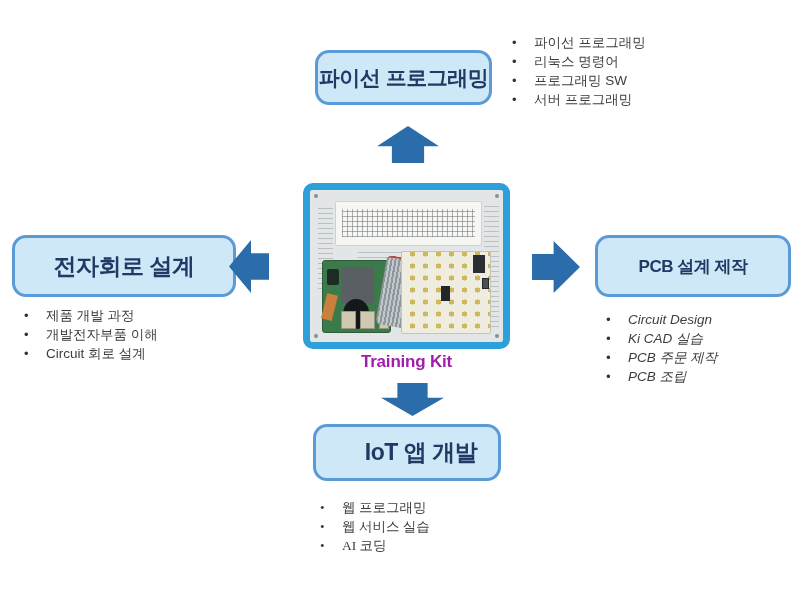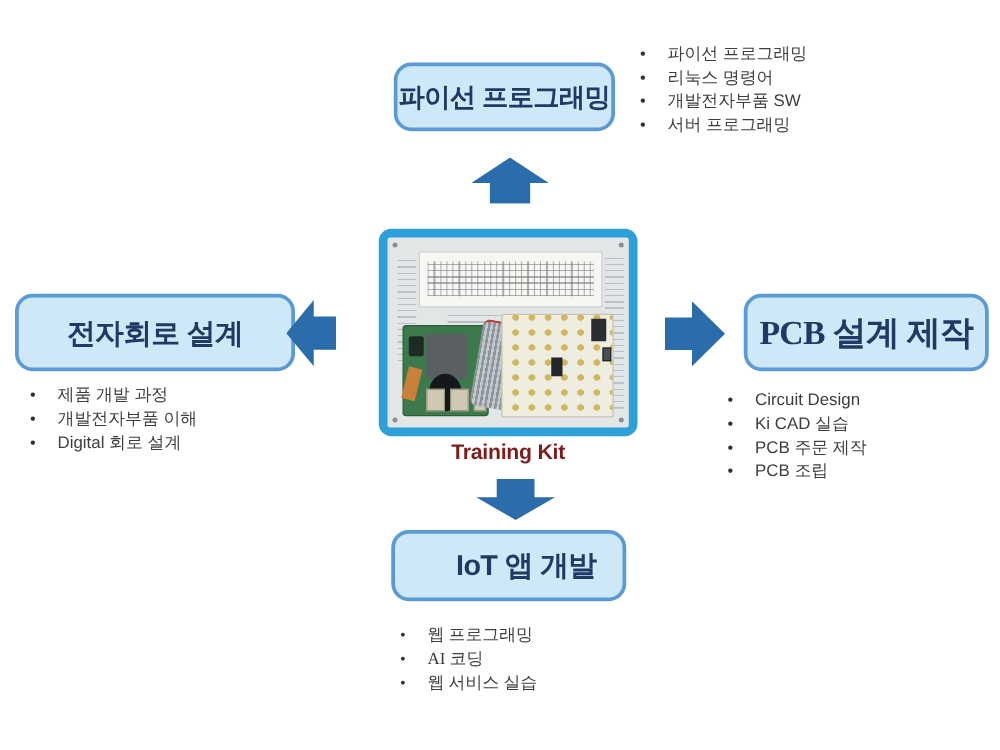--- a/index.html
+++ b/index.html
@@ -32,21 +32,21 @@
     font-weight:bold;
     color:var(--title-text);
     letter-spacing:-0.5px;
     white-space:nowrap;
   }
   .box-top{left:315px;top:50px;width:177px;height:55px;}
   .box-top .node-title{font-size:21px;}
   .box-left{left:12px;top:235px;width:224px;height:62px;}
   .box-left .node-title{font-size:23px;}
   .box-right{left:595px;top:235px;width:196px;height:62px;}
-  .box-right .node-title{font-size:27px;font-family:Liberation Serif, serif;}
+  .box-right .node-title{font-size:17px;}
   .box-bottom{left:313px;top:424px;width:188px;height:57px;padding-left:28px;}
   .box-bottom .node-title{font-size:23px;}
 
   
   ul.bullets{list-style:none;position:absolute;}
   ul.bullets li{
     position:relative;
     padding-left:26px;
     font-size:13.5px;
     color:var(--bullet-text);
@@ -54,21 +54,21 @@
     white-space:nowrap;
   }
   ul.bullets li::before{
     content:"\2022";
     position:absolute;left:4px;top:0;
     color:#333;font-size:13px;
   }
   .bullets-top{left:508px;top:33px;}
   .bullets-left{left:20px;top:306px;}
   .bullets-left li{line-height:18px;}
-  .bullets-right{left:578px;top:310px;}
+  .bullets-right{left:602px;top:310px;font-style:italic;}
   .bullets-right li{line-height:18px;}
   .bullets-bottom{left:316px;top:498px;}
   .bullets-bottom li{line-height:21px;font-family:Liberation Serif, serif;}
 
   
   .arrow{position:absolute;background:var(--arrow);}
   .arrow-up{
     left:377px;top:126px;width:62px;height:37px;
     clip-path:polygon(50% 0,100% 55%,76% 55%,76% 100%,24% 100%,24% 55%,0 55%);
   }
@@ -154,65 +154,65 @@
     background-size:13px 12px;
     background-position:4px 8px;
   }
   .ic-chip{position:absolute;left:44%;top:42%;width:10%;height:18%;background:#23262a;}
   .dark-module{position:absolute;right:6%;top:4%;width:14%;height:22%;background:#2a2e33;}
   .switch{position:absolute;right:2%;top:32%;width:8%;height:14%;background:#4a4f54;border:1px solid #24282c;}
 
   .kit-label{
     position:absolute;left:303px;top:352px;width:207px;
     text-align:center;
-    font-weight:bold;font-size:17px;color:#7f1d1d;
+    font-weight:bold;font-size:17px;color:#a21caf;
     letter-spacing:-0.2px;
   }
 </style>
 </head>
 <body>
 
 <div class="stage">
 
   <div class="node-box box-top">
     <span class="node-title">파이선 프로그래밍</span>
   </div>
   <ul class="bullets bullets-top">
     <li>파이선 프로그래밍</li>
     <li>리눅스 명령어</li>
-    <li>개발전자부품 SW</li>
+    <li>프로그래밍 SW</li>
     <li>서버 프로그래밍</li>
   </ul>
 
   <div class="node-box box-left">
     <span class="node-title">전자회로 설계</span>
   </div>
   <ul class="bullets bullets-left">
     <li>제품 개발 과정</li>
     <li>개발전자부품 이해</li>
-    <li>Digital 회로 설계</li>
+    <li>Circuit 회로 설계</li>
   </ul>
 
   <div class="node-box box-right">
     <span class="node-title">PCB 설계 제작</span>
   </div>
   <ul class="bullets bullets-right">
     <li>Circuit Design</li>
     <li>Ki CAD 실습</li>
     <li>PCB 주문 제작</li>
     <li>PCB 조립</li>
   </ul>
 
   <div class="node-box box-bottom">
     <span class="node-title">IoT 앱 개발</span>
   </div>
   <ul class="bullets bullets-bottom">
     <li>웹 프로그래밍</li>
+    <li>웹 서비스 실습</li>
     <li>AI 코딩</li>
-    <li>웹 서비스 실습</li>
   </ul>
 
   <div class="arrow arrow-up"></div>
   <div class="arrow arrow-down"></div>
   <div class="arrow arrow-left"></div>
   <div class="arrow arrow-right"></div>
 
   <div class="kit-frame">
     <div class="kit-photo">
       <span class="screw tl"></span>

